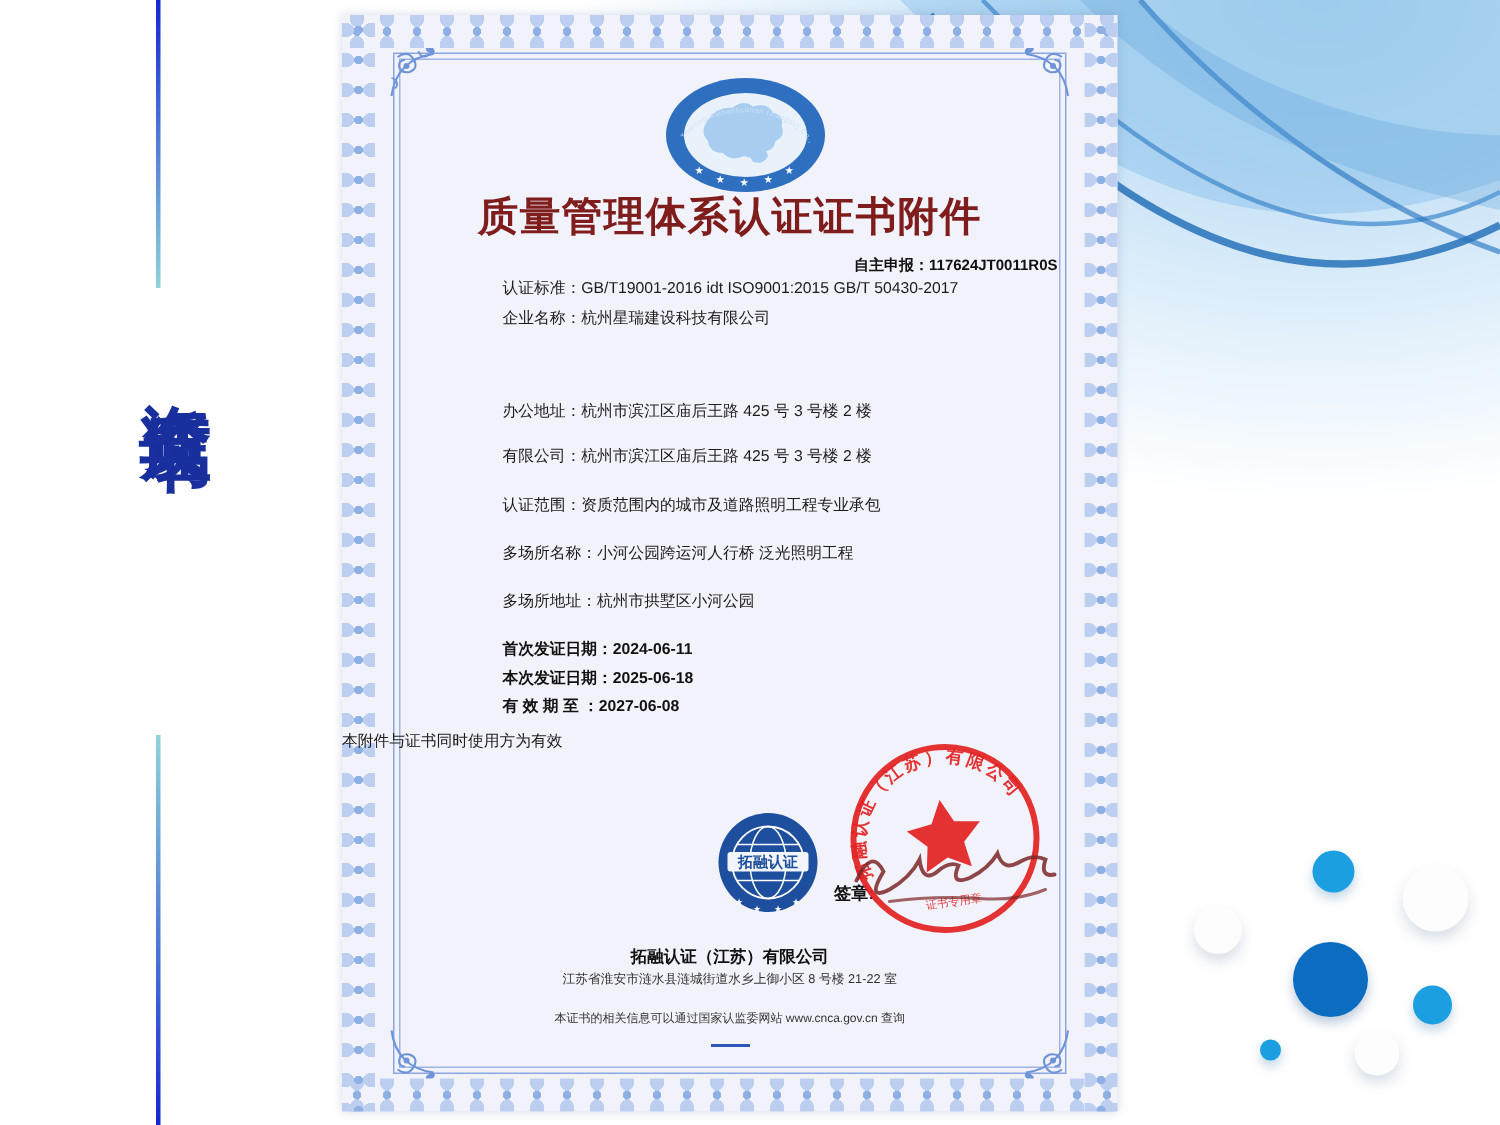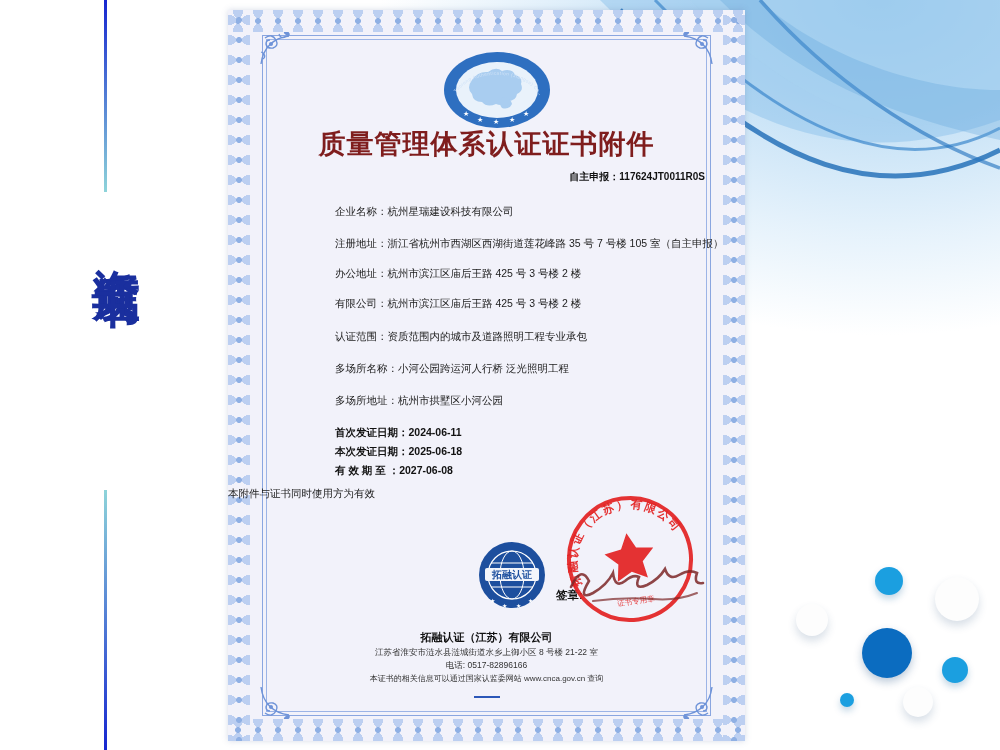--- a/index.html
+++ b/index.html
@@ -132,22 +132,22 @@
     <text x="81" y="66" font-size="7" fill="#ffffff">★</text>
     <path id="bigLogoArc" d="M 12,46 A 46,33 0 0 1 98,46" fill="none"></path>
     <text font-size="4.6" fill="#cfe2f7" letter-spacing="0.5">
       <textPath href="#bigLogoArc" startOffset="4">Tuorong Authentication (Jiangsu) Co., Ltd</textPath>
     </text>
   </svg>
 
   <div class="abs cert-title">质量管理体系认证证书附件</div>
   <div class="abs cert-no"><span>自主申报：</span><span>117624JT0011R0S</span></div>
 
+  <div class="abs cert-line" style="top:175px"><span>认证标准：</span><span>GB/T19001-2016 idt ISO9001:2015 GB/T 50430-2017</span></div>
   <div class="abs cert-line" style="top:195px"><span>企业名称：</span><span>杭州星瑞建设科技有限公司</span></div>
-  <div class="abs cert-line" style="top:227px"><span>注册地址：</span><span>浙江省杭州市西湖区西湖街道莲花峰路 35 号 7 号楼 105 室（自主申报）</span></div>
   <div class="abs cert-line" style="top:257px"><span>办公地址：</span><span>杭州市滨江区庙后王路 425 号 3 号楼 2 楼</span></div>
   <div class="abs cert-line" style="top:287px"><span>有限公司：</span><span>杭州市滨江区庙后王路 425 号 3 号楼 2 楼</span></div>
   <div class="abs cert-line" style="top:352px"><span>多场所名称：</span><span>小河公园跨运河人行桥 泛光照明工程</span></div>
   <div class="abs cert-line" style="top:320px"><span>认证范围：</span><span>资质范围内的城市及道路照明工程专业承包</span></div>
   <div class="abs cert-line" style="top:384px"><span>多场所地址：</span><span>杭州市拱墅区小河公园</span></div>
   <div class="abs cert-line bold" style="top:416px"><span>首次发证日期：</span><span>2024-06-11</span></div>
   <div class="abs cert-line bold" style="top:435px"><span>本次发证日期：</span><span>2025-06-18</span></div>
   <div class="abs cert-line bold" style="top:454px"><span>有 效 期 至 ：</span><span>2027-06-08</span></div>
 
   <div class="abs cert-note">本附件与证书同时使用方为有效</div>
@@ -178,21 +178,20 @@
     <text x="67" y="112" font-size="7.5" fill="#e32222" text-anchor="middle" opacity="0.85">证书专用章</text>
   </svg>
 
   <svg class="abs signature" width="150" height="80" viewBox="0 0 150 80">
     <path d="M8,52 q10,-22 18,-6 q-12,20 4,12 q14,-8 20,-20 q2,16 12,8 q8,-7 14,-4 q-6,14 8,8 q12,-6 18,-16 q4,12 14,6 q10,-6 18,-2 q-4,12 6,10" fill="none" stroke="#7c2727" stroke-width="2.6" opacity="0.85" stroke-linecap="round"></path>
     <path d="M30,66 q30,-4 60,-2 q24,2 44,-6" fill="none" stroke="#7c2727" stroke-width="2" opacity="0.7" stroke-linecap="round"></path>
   </svg>
 
   <div class="abs footer-company">拓融认证（江苏）有限公司</div>
   <div class="abs footer-addr">江苏省淮安市涟水县涟城街道水乡上御小区 8 号楼 21-22 室</div>
-  <div class="abs footer-phone">电话: 0517-82896166</div>
   <div class="abs footer-query">本证书的相关信息可以通过国家认监委网站 www.cnca.gov.cn 查询</div>
   <div class="abs footer-divider"></div>
 </div>
 
 <div class="abs circle c-sky" style="left:875px;top:567px;width:28px;height:28px"></div>
 <div class="abs circle c-white" style="left:935px;top:577px;width:44px;height:44px"></div>
 <div class="abs circle c-white" style="left:796px;top:604px;width:32px;height:32px"></div>
 <div class="abs circle c-blue" style="left:862px;top:628px;width:50px;height:50px"></div>
 <div class="abs circle c-sky" style="left:942px;top:657px;width:26px;height:26px"></div>
 <div class="abs circle c-sky" style="left:840px;top:693px;width:14px;height:14px"></div>

